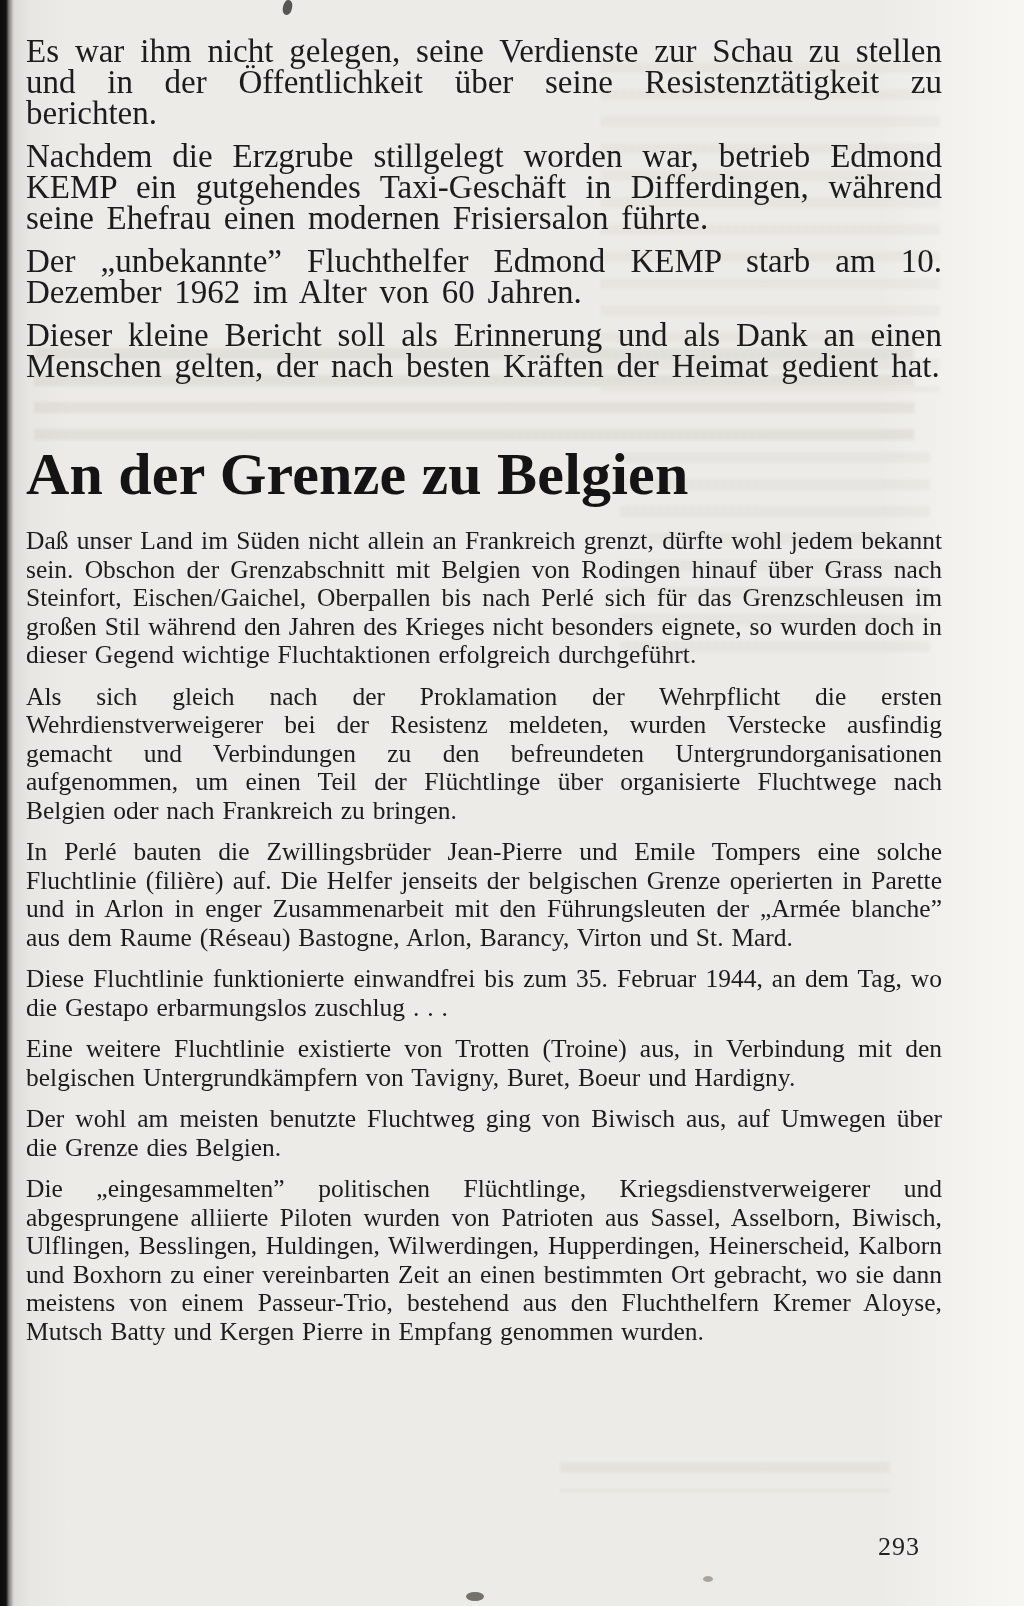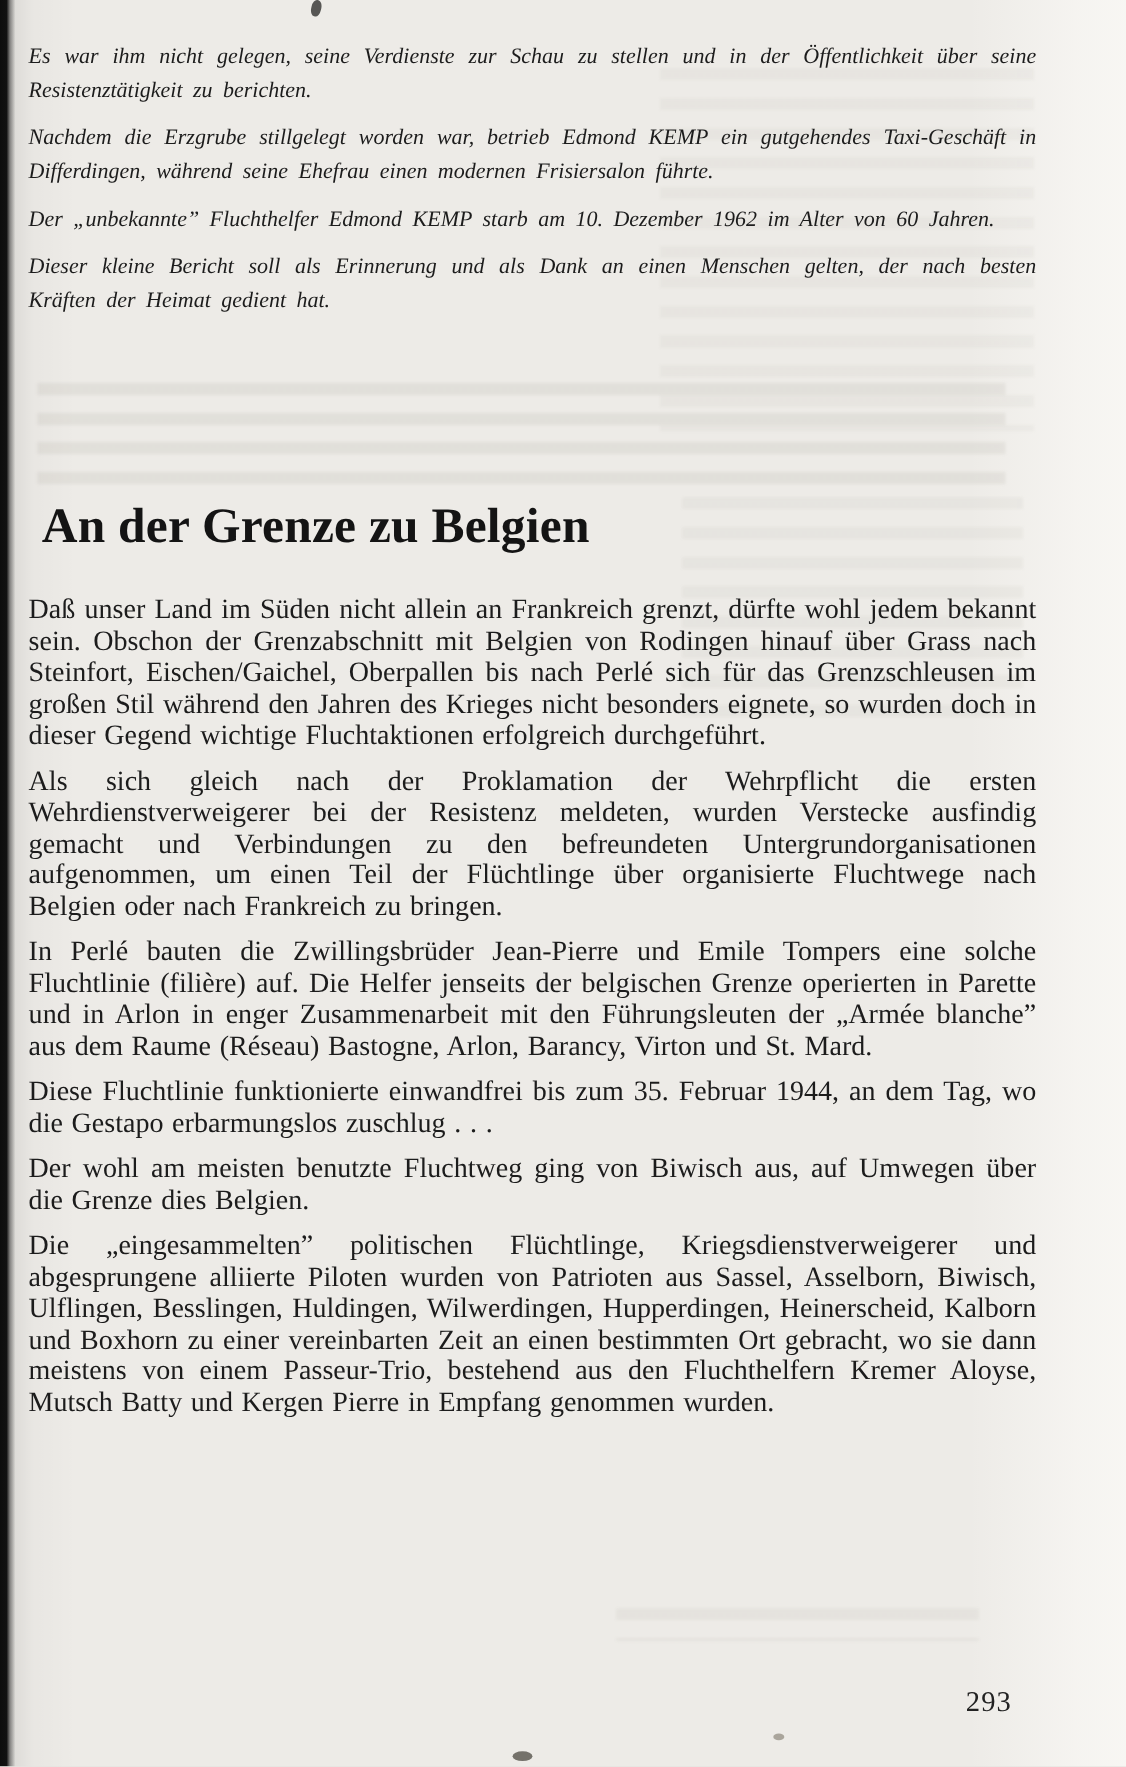--- a/index.html
+++ b/index.html
@@ -20,29 +20,29 @@
   }
   
   .binding-strip {
     position: absolute; left: 0; top: 0; bottom: 0; width: 14px;
     background: linear-gradient(90deg, #0d0d0d 0px, #111 6px, rgba(25,25,25,0.45) 9px, rgba(40,40,40,0) 14px);
   }
   .text-col { position: absolute; left: 26px; width: 916px; color: #1c1c1c; }
   .intro { top: 36px; }
   .intro p {
     margin: 0 0 12px 0;
-    font-size: 20px; line-height: 31px;
-    text-align: justify; word-spacing: 4.5px; font-style: italic;
+    font-size: 33px; line-height: 31px;
+    text-align: justify; word-spacing: 4.5px;
   }
   .section-heading {
     position: absolute; left: 26px; top: 440px;
-    font-size: 45px; font-weight: bold; color: #141414;
-    letter-spacing: 0.2px; margin: 12px;
+    font-size: 60px; font-weight: bold; color: #141414;
+    letter-spacing: 0.2px; margin: 0;
   }
-  .bodytext { top: 540px; }
+  .bodytext { top: 527px; }
   .bodytext p {
     margin: 0 0 13px 0;
     font-size: 25.5px; line-height: 28.5px;
     text-align: justify; word-spacing: 1.5px;
   }
   .page-number {
     position: absolute; left: 878px; top: 1532px;
     font-size: 26px; color: #222; letter-spacing: 1px;
   }
   
@@ -90,20 +90,21 @@
     <p>Dieser kleine Bericht soll als Erinnerung und als Dank an einen Menschen gelten, der nach besten Kräften der Heimat gedient hat.</p>
   </div>
 
   <h1 class="section-heading">An der Grenze zu Belgien</h1>
 
   <div class="text-col bodytext">
     <p>Daß unser Land im Süden nicht allein an Frankreich grenzt, dürfte wohl jedem bekannt sein. Obschon der Grenzabschnitt mit Belgien von Rodingen hinauf über Grass nach Steinfort, Eischen/Gaichel, Oberpallen bis nach Perlé sich für das Grenzschleusen im großen Stil während den Jahren des Krieges nicht besonders eignete, so wurden doch in dieser Gegend wichtige Fluchtaktionen erfolgreich durchgeführt.</p>
     <p>Als sich gleich nach der Proklamation der Wehrpflicht die ersten Wehrdienstverweigerer bei der Resistenz meldeten, wurden Verstecke ausfindig gemacht und Verbindungen zu den befreundeten Untergrundorganisationen aufgenommen, um einen Teil der Flüchtlinge über organisierte Fluchtwege nach Belgien oder nach Frankreich zu bringen.</p>
     <p>In Perlé bauten die Zwillingsbrüder Jean-Pierre und Emile Tompers eine solche Fluchtlinie (filière) auf. Die Helfer jenseits der belgischen Grenze operierten in Parette und in Arlon in enger Zusammenarbeit mit den Führungsleuten der „Armée blanche” aus dem Raume (Réseau) Bastogne, Arlon, Barancy, Virton und St. Mard.</p>
     <p>Diese Fluchtlinie funktionierte einwandfrei bis zum 35. Februar 1944, an dem Tag, wo die Gestapo erbarmungslos zuschlug . . .</p>
+    <p>Eine weitere Fluchtlinie existierte von Trotten (Troine) aus, in Verbindung mit den belgischen Untergrundkämpfern von Tavigny, Buret, Boeur und Hardigny.</p>
     <p>Der wohl am meisten benutzte Fluchtweg ging von Biwisch aus, auf Umwegen über die Grenze dies Belgien.</p>
     <p>Die „eingesammelten” politischen Flüchtlinge, Kriegsdienstverweigerer und abgesprungene alliierte Piloten wurden von Patrioten aus Sassel, Asselborn, Biwisch, Ulflingen, Besslingen, Huldingen, Wilwerdingen, Hupperdingen, Heinerscheid, Kalborn und Boxhorn zu einer vereinbarten Zeit an einen bestimmten Ort gebracht, wo sie dann meistens von einem Passeur-Trio, bestehend aus den Fluchthelfern Kremer Aloyse, Mutsch Batty und Kergen Pierre in Empfang genommen wurden.</p>
   </div>
 
   <div class="page-number">293</div>
 
   <div class="speck-top"></div>
   <div class="speck-bottom"></div>
   <div class="speck-bottom2"></div>
 

